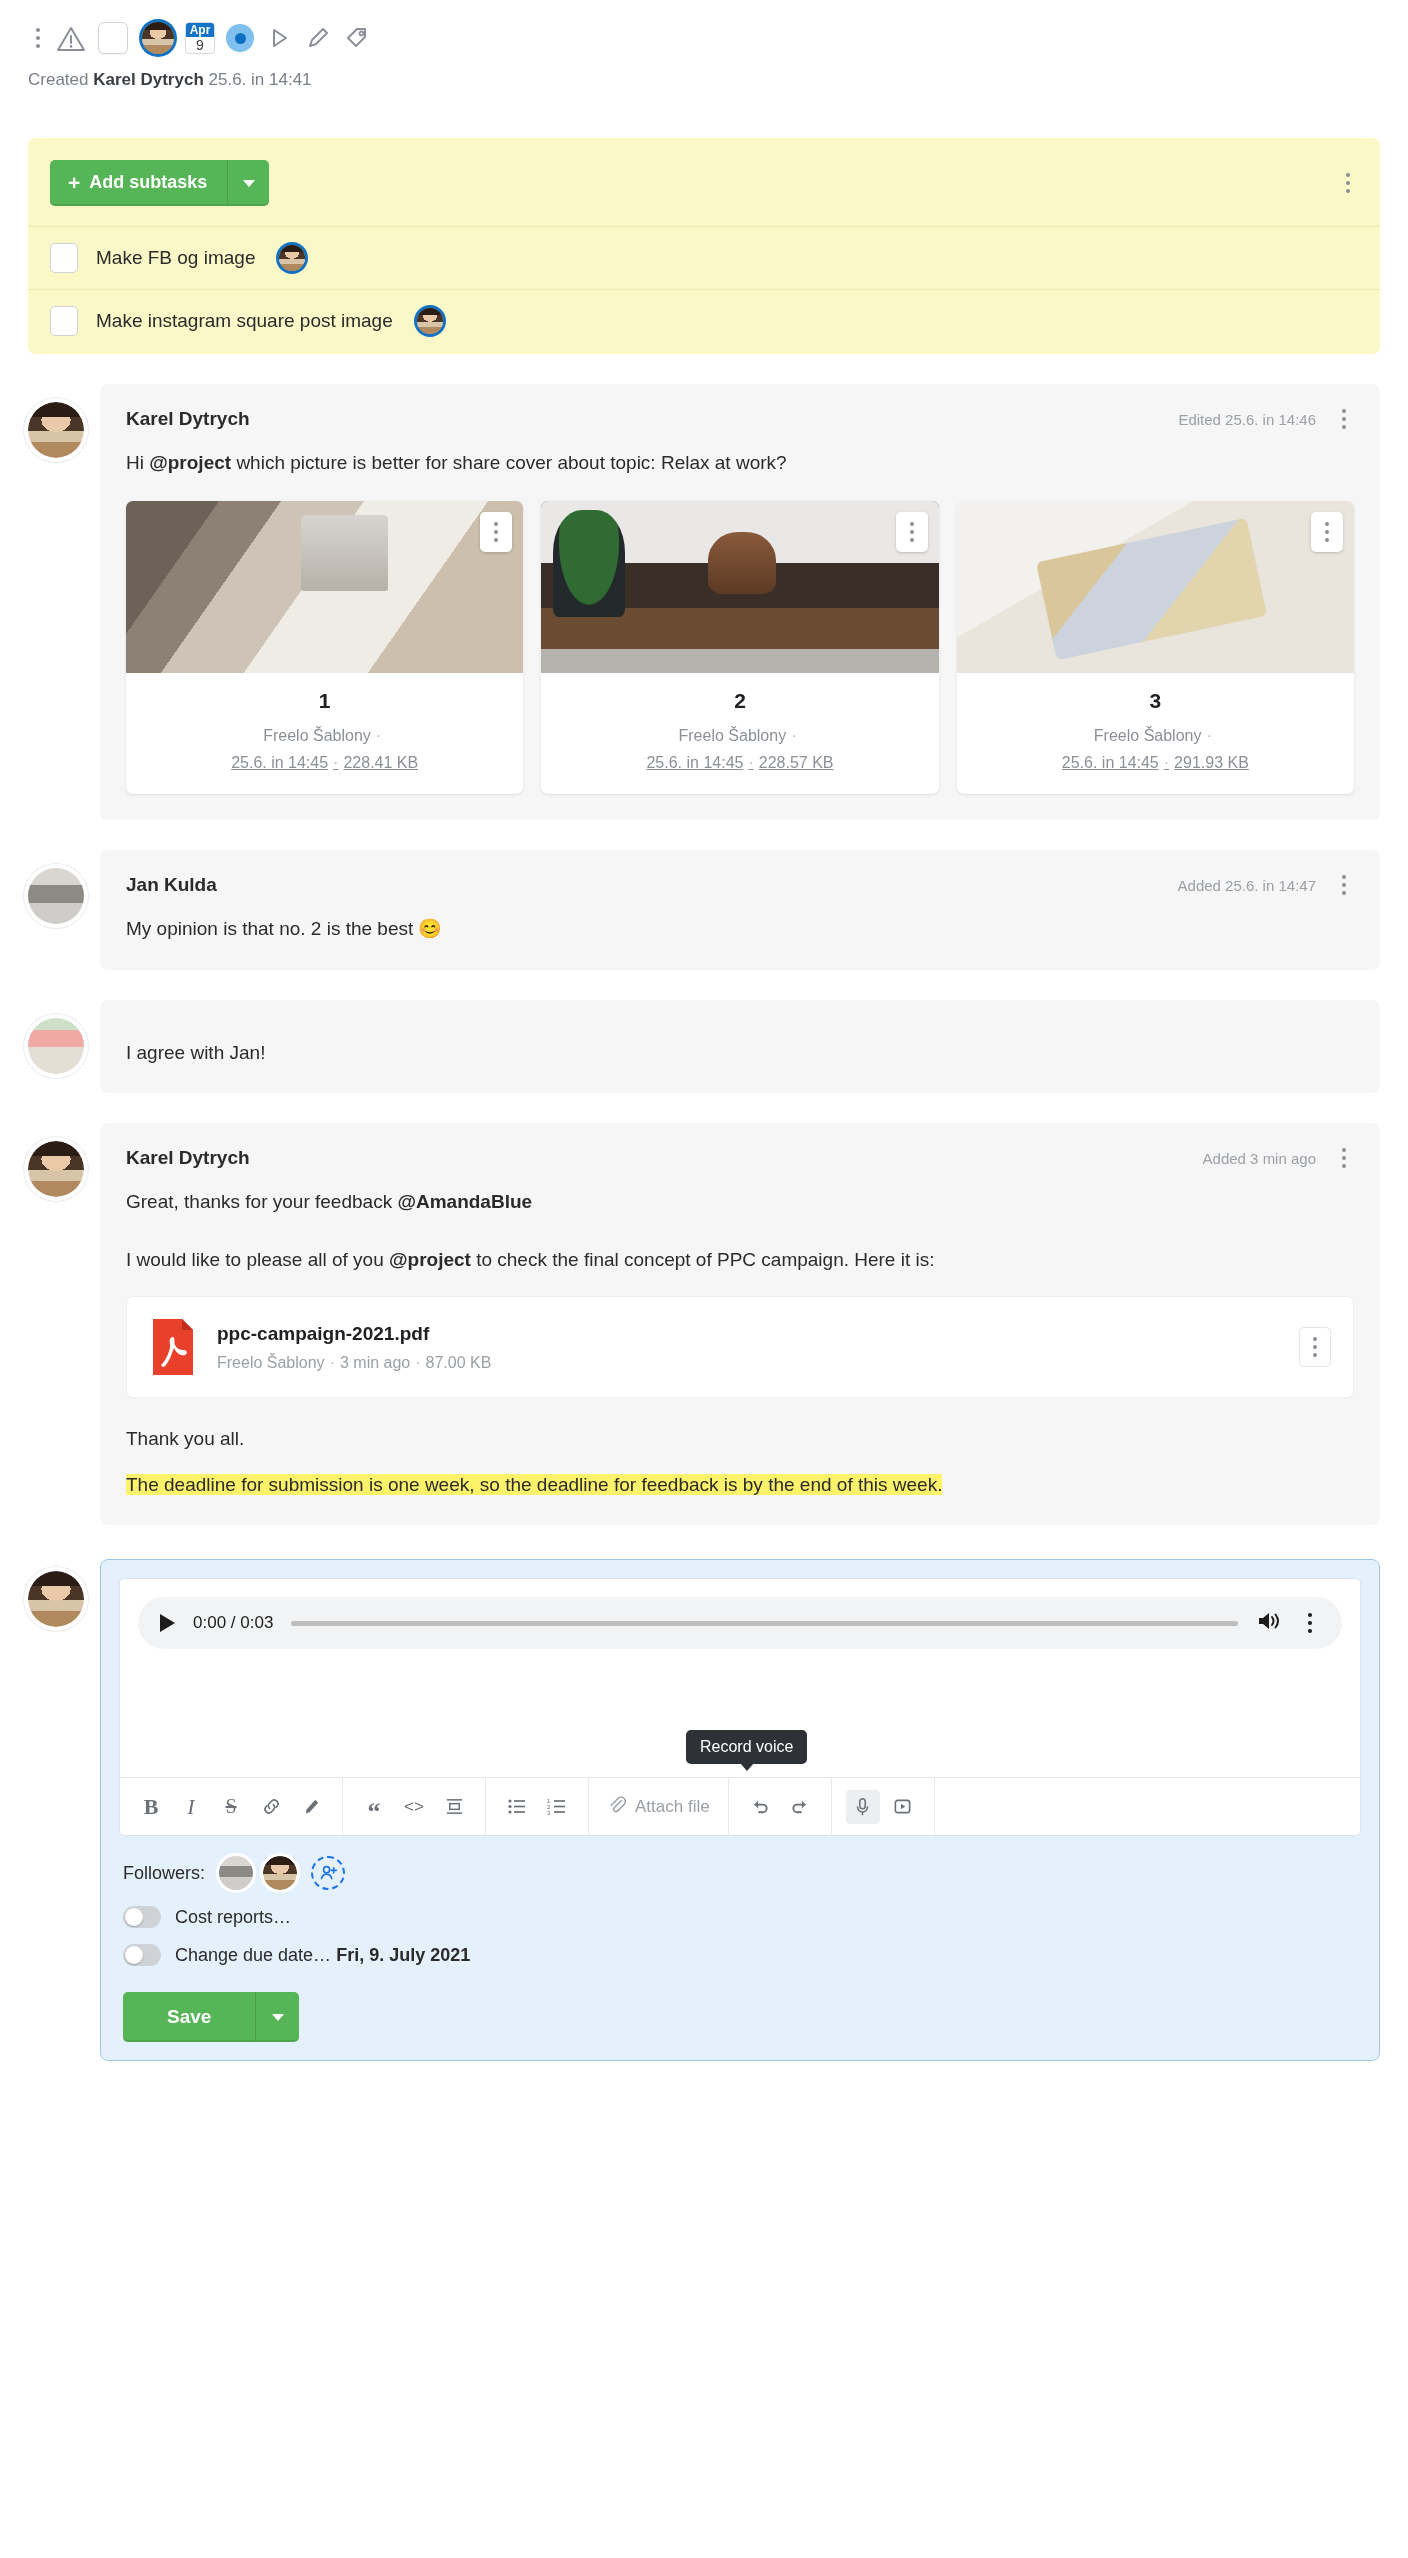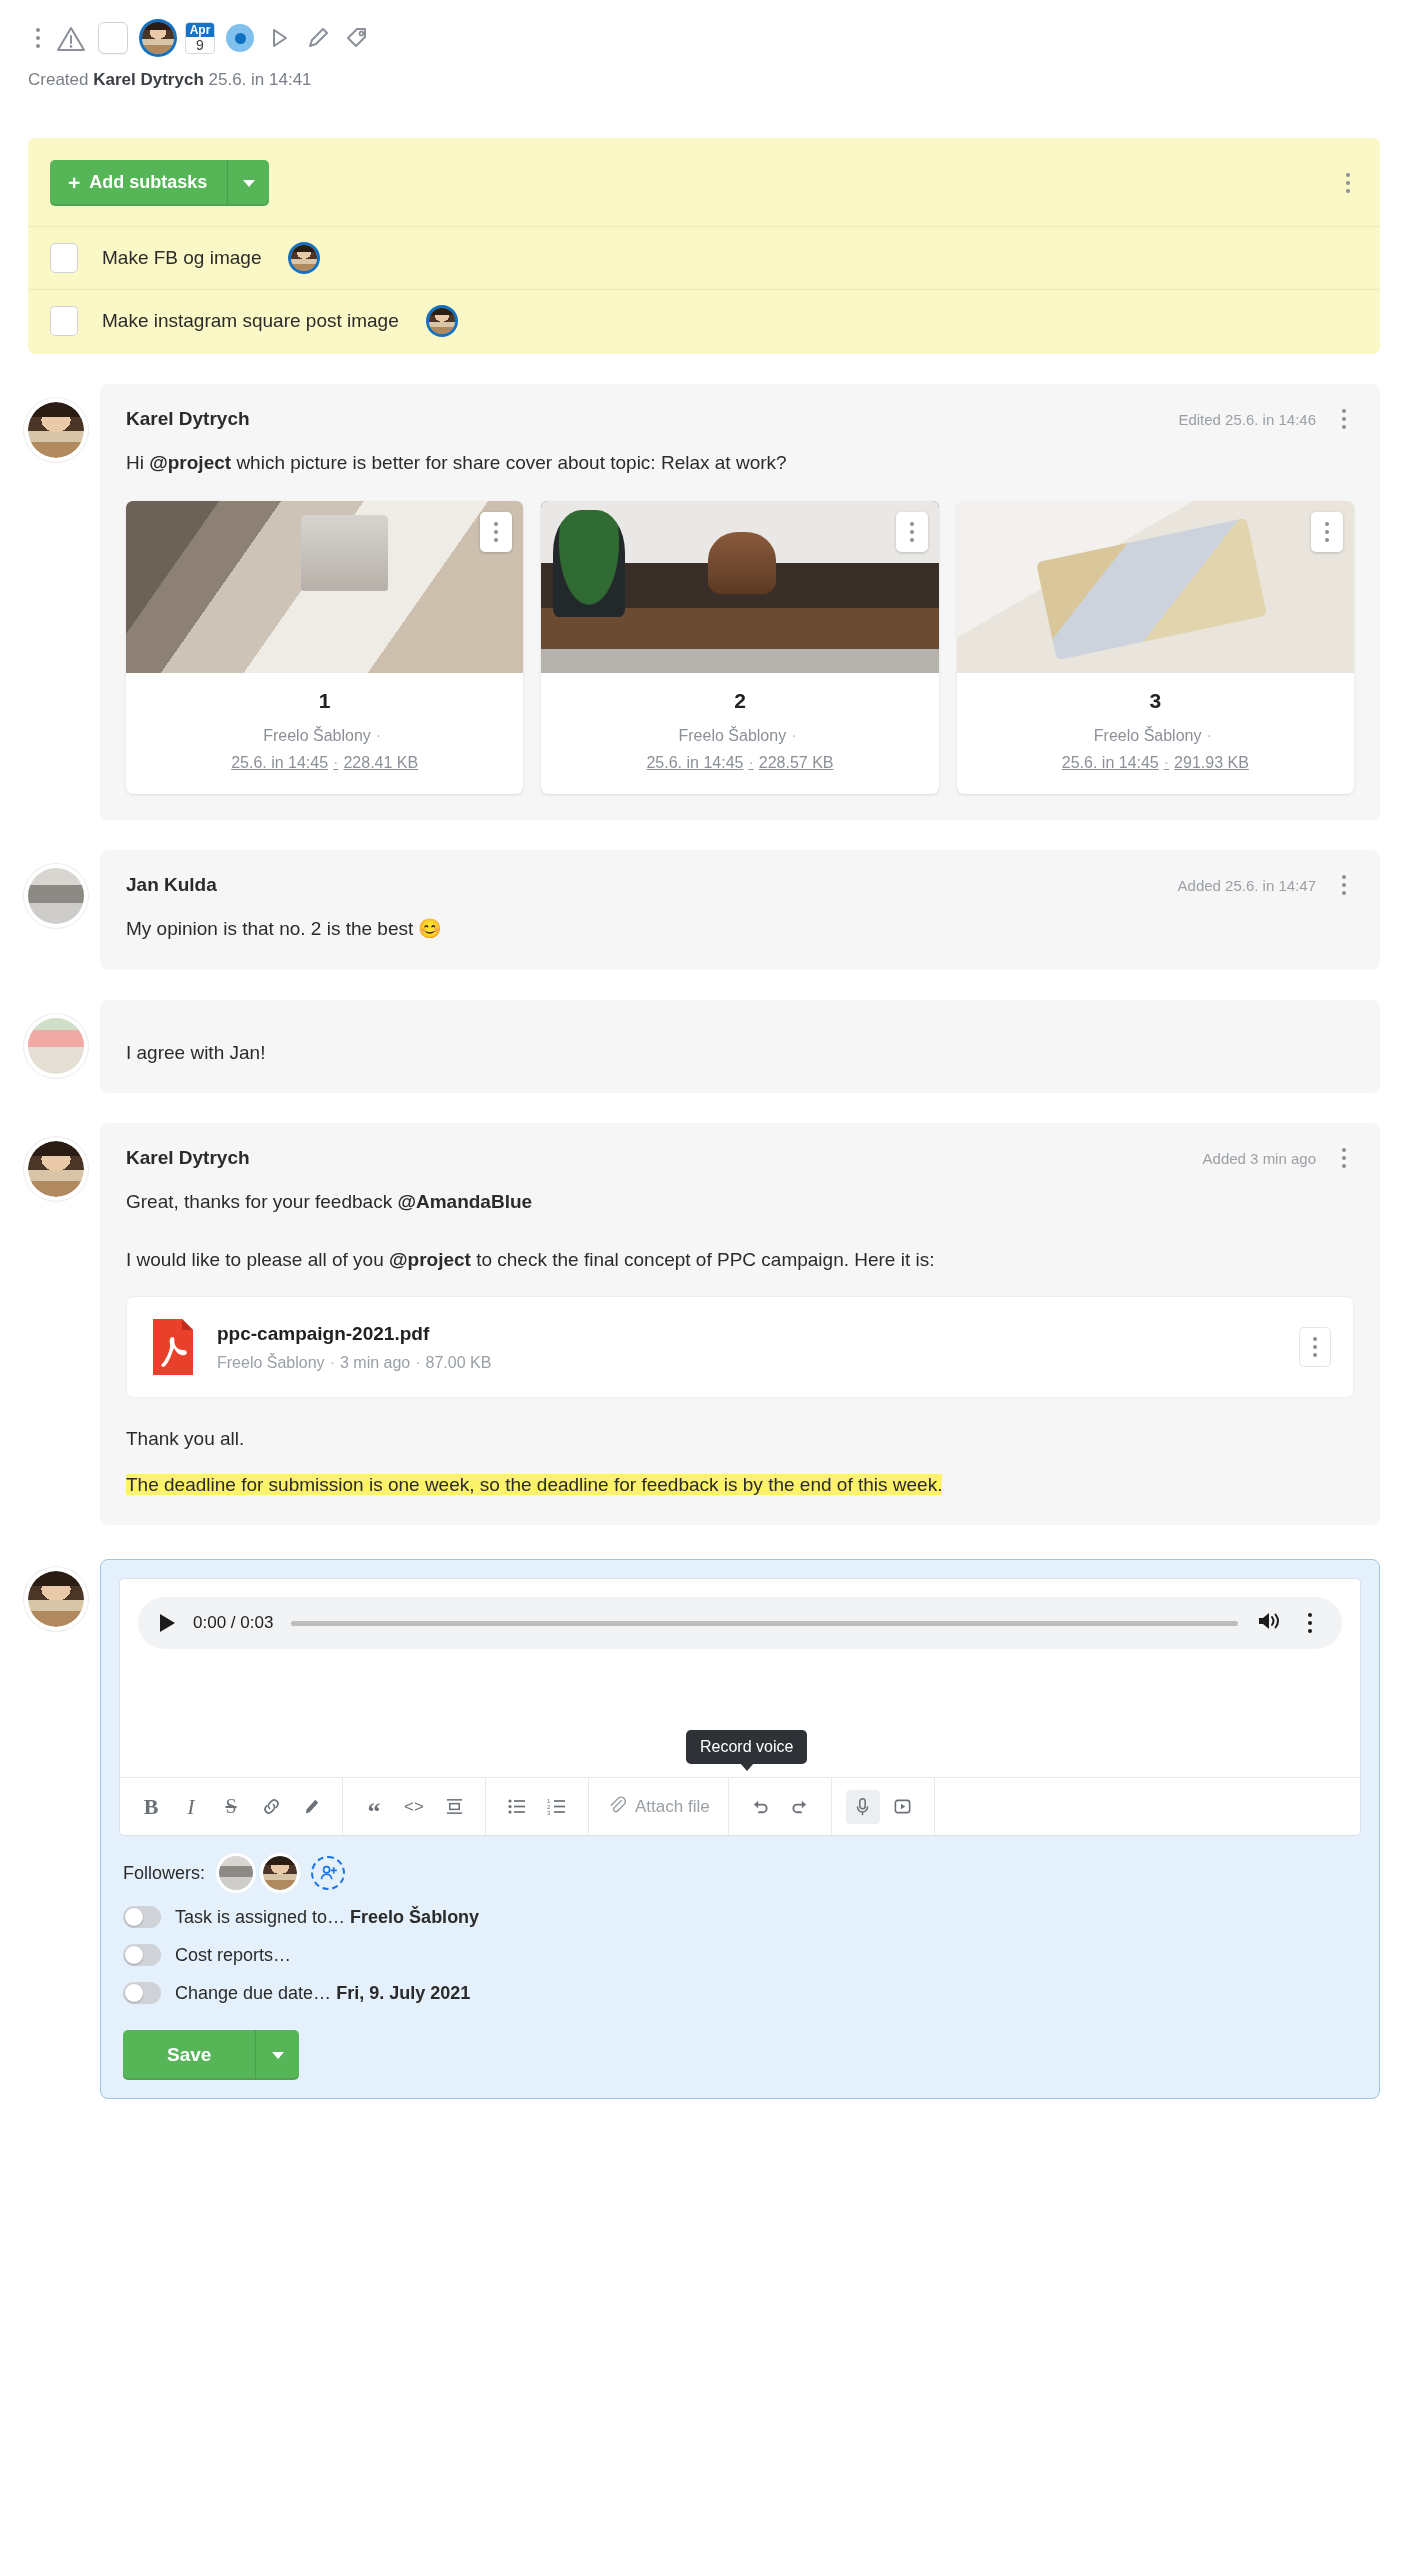--- a/index.html
+++ b/index.html
@@ -76,21 +76,21 @@
   .btn-green .plus { font-size:21px; line-height:14px; font-weight:700; }
   .btn-green-caret {
     background:#56b556; border:none; border-left:1px solid rgba(0,0,0,.13);
     border-radius:0 5px 5px 0; width:42px; align-self:stretch; cursor:pointer;
     display:flex;align-items:center;justify-content:center;
     box-shadow:inset 0 -2px 0 rgba(0,0,0,.09);
   }
   .caret-w { width:0;height:0;border-left:6px solid transparent;border-right:6px solid transparent;border-top:7px solid #fff; }
   .subtasks-menu { margin-left:auto; }
   .subtask-row {
-    display:flex; align-items:center; gap:24px; padding:16px 22px;
+    display:flex; align-items:center; gap:18px; padding:16px 22px;
     border-top:1px solid #efe9b2;
   }
   .sq-check { width:28px;height:30px;border:1px solid #cfd3d8;border-radius:5px;background:#fff;cursor:pointer;flex:0 0 auto; }
   .subtask-label { font-size:19px; color:#2b2b2b; }
 
   
   .comment { display:flex; gap:16px; margin:30px 28px 0 28px; align-items:flex-start; }
   .comment-av { width:56px;height:56px;border-radius:50%;flex:0 0 auto;box-shadow:0 0 0 4px #fff, 0 0 0 5px #ececec; margin-top:18px; overflow:hidden;}
   .bubble { flex:1 1 auto; background:#f6f6f6; border-radius:8px; padding:22px 26px 26px 26px; min-width:0; }
   .bubble-head { display:flex; align-items:center; }
@@ -587,26 +587,20 @@
         <span class="add-follower">
           <svg width="19" height="19" viewBox="0 0 20 20">
               <circle cx="8" cy="6" r="3.2" fill="none" stroke="#1a73e8" stroke-width="1.7"></circle>
               <path d="M2.6 16 a5.4 5.4 0 0 1 10.8 0" fill="none" stroke="#1a73e8" stroke-width="1.7"></path>
               <line x1="15.5" y1="4" x2="15.5" y2="9.5" stroke="#1a73e8" stroke-width="1.7" stroke-linecap="round"></line>
               <line x1="12.8" y1="6.7" x2="18.2" y2="6.7" stroke="#1a73e8" stroke-width="1.7" stroke-linecap="round"></line>
             </svg>
         </span>
       </div>
 
-      <div class="toggle-row">
-        <span class="switch">
-            <b></b>
-          </span>
-        <span class="toggle-label"><span>Task is assigned to…</span> <strong>Freelo Šablony</strong></span>
-      </div>
 
       <div class="toggle-row">
         <span class="switch">
             <b></b>
           </span>
         <span class="toggle-label">Cost reports…</span>
       </div>
 
       <div class="toggle-row">
         <span class="switch">

